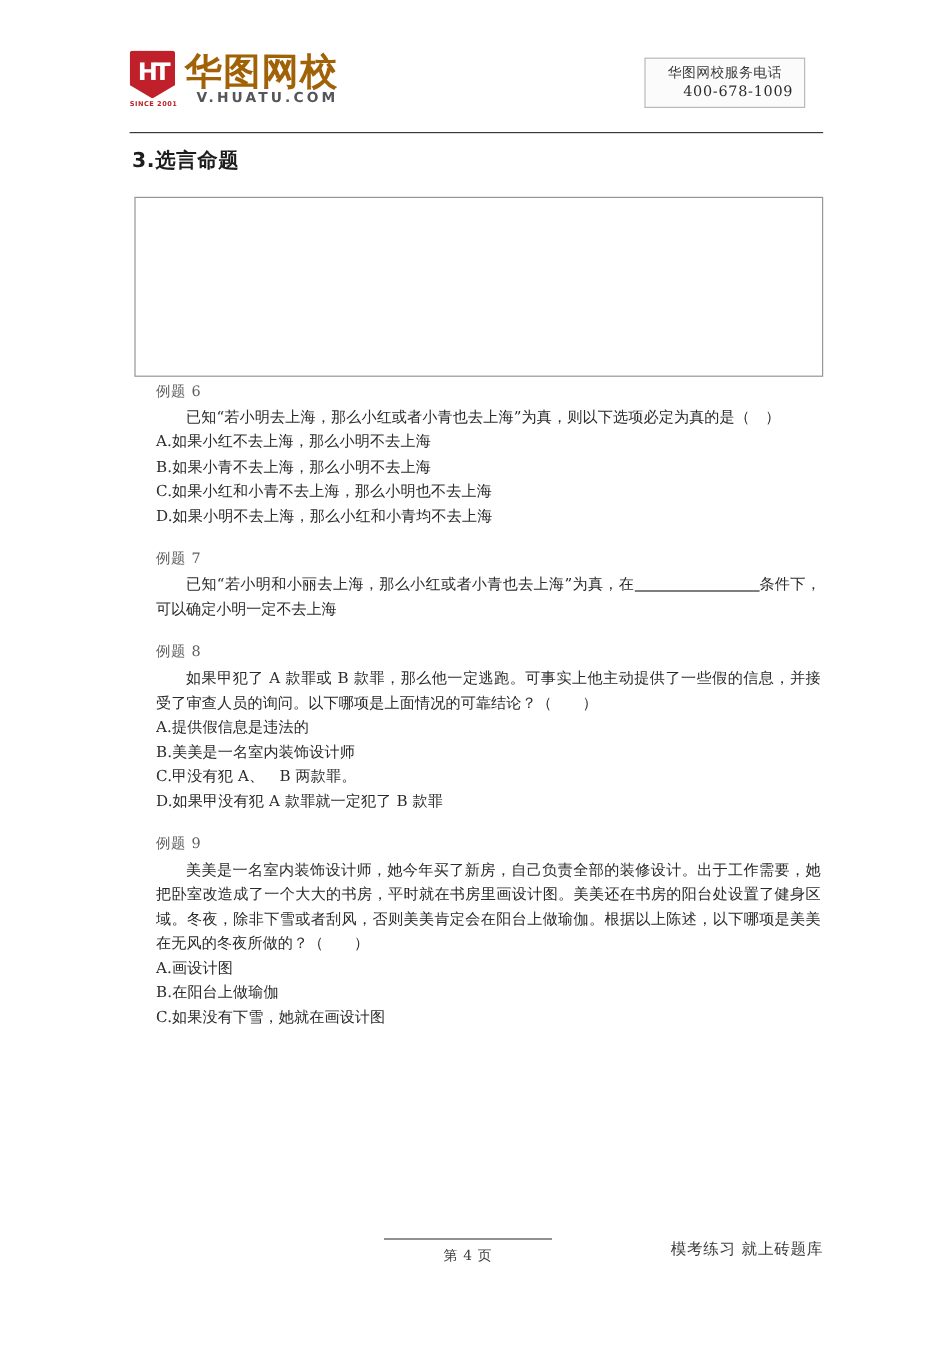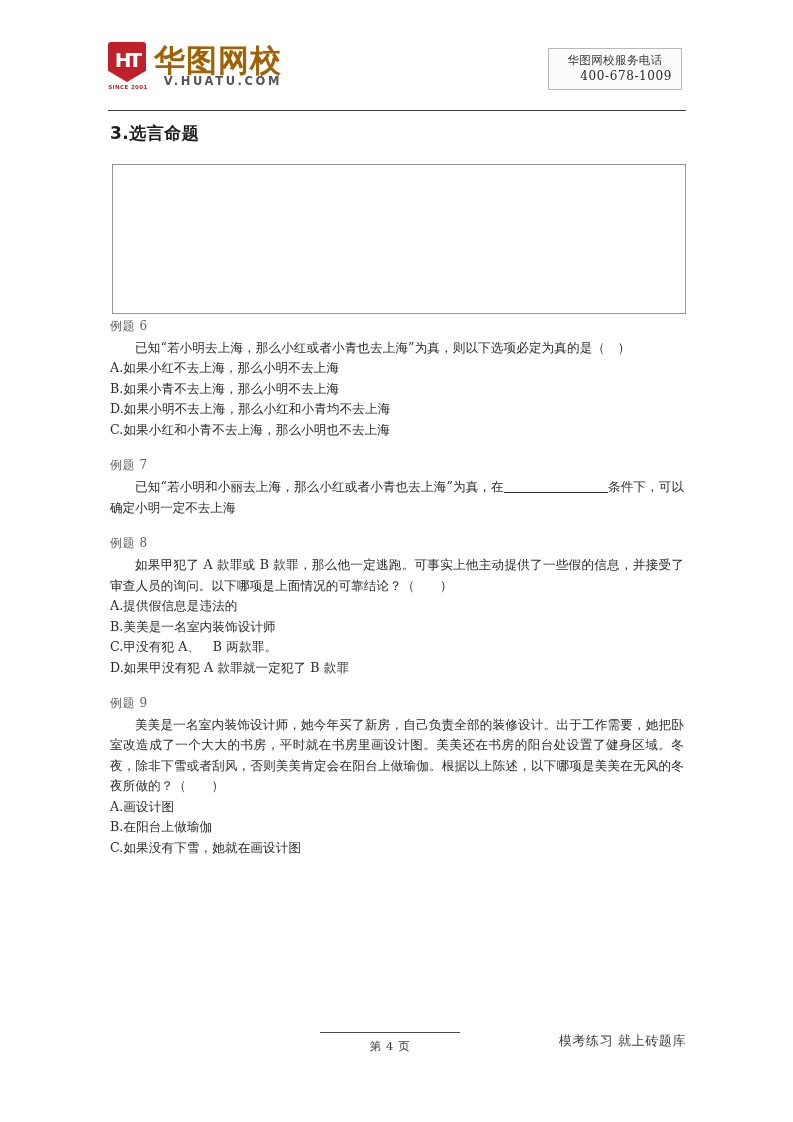--- a/index.html
+++ b/index.html
@@ -86,21 +86,21 @@
     font-weight: bold;
     color: #55565a;
     letter-spacing: 2.6px;
     display: block;
     text-align: right;
     margin-top: -3px;
   }
 
   .phone-box {
     position: absolute;
-    right: 4px;
+    right: 15px;
     top: 6px;
     border: 1px solid #b9b9b9;
     background: #fbfbfb;
     padding: 4px 9px 5px 9px;
     text-align: center;
     width: 114px;
   }
   .phone-box .label {
     font-family: "DejaVu Serif", "Liberation Serif", serif;
     font-size: 11.5px;
@@ -152,20 +152,21 @@
 
   
   .content {
     position: absolute;
     left: 110px;
     top: 318px;
     width: 574px;
   }
   .q-block {
     margin-bottom: 13px;
+    margin-left: 20px;
   }
   .q-label {
     font-family: "DejaVu Serif", "Liberation Serif", serif;
     font-size: 12px;
     color: #5f5f5f;
     letter-spacing: 0.6px;
     margin-bottom: 3px;
   }
   .q-stem {
     font-family: "DejaVu Serif", "Liberation Serif", serif;
@@ -260,22 +261,22 @@
 
   <div class="answer-box"></div>
 
   <div class="content">
 
     <div class="q-block">
       <div class="q-label">例题 6</div>
       <div class="q-stem">已知“若小明去上海，那么小红或者小青也去上海”为真，则以下选项必定为真的是（　）</div>
       <div class="opt">A.如果小红不去上海，那么小明不去上海</div>
       <div class="opt">B.如果小青不去上海，那么小明不去上海</div>
+      <div class="opt">C.如果小红和小青不去上海，那么小明也不去上海</div>
       <div class="opt">D.如果小明不去上海，那么小红和小青均不去上海</div>
-      <div class="opt">C.如果小红和小青不去上海，那么小明也不去上海</div>
     </div>
 
     <div class="gap-sm"></div>
 
     <div class="q-block">
       <div class="q-label">例题 7</div>
       <div class="q-stem tight"><span>已知“若小明和小丽去上海，那么小红或者小青也去上海”为真，在</span><span class="blank-line"></span><span>条件下，可以确定小明一定不去上海</span></div>
     </div>
 
     <div class="gap-sm"></div>

